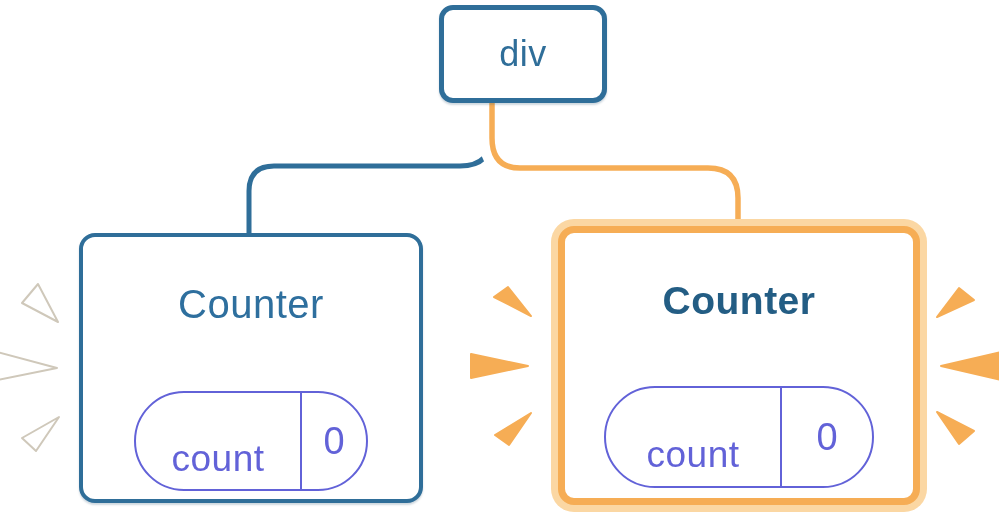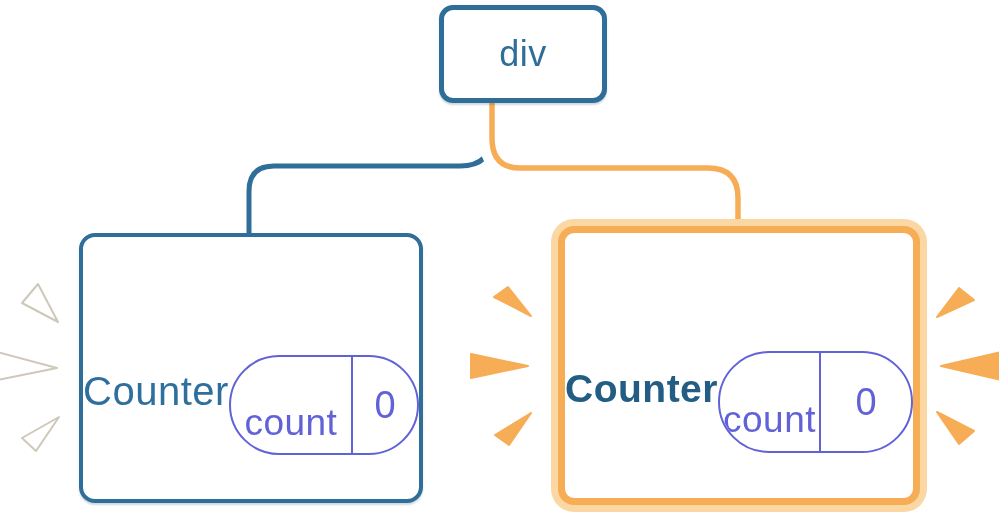--- a/index.html
+++ b/index.html
@@ -31,21 +31,21 @@
     border:5px solid var(--blue);border-radius:14px;
     display:flex;align-items:center;justify-content:center;
     box-shadow:0 2px 2px rgba(35,77,110,0.22);
     margin-left:30px;
   }
   .root-label{
     font-size:36px;font-weight:500;color:var(--blue);letter-spacing:0.5px;
   }
 
   .counter{
-    display:flex;flex-direction:row;align-items:center;
+    display:flex;flex-direction:column;align-items:center;gap:36px;
   }
   .counter-left{
     left:79px;top:233px;width:344px;height:270px;
     border:4px solid var(--blue);border-radius:16px;
     box-shadow:0 2px 2px rgba(35,77,110,0.22);
     padding-top:45px;
   }
   .counter-right{
     left:558px;top:226px;width:362px;height:279px;
     border:7px solid var(--orange);border-radius:16px;

